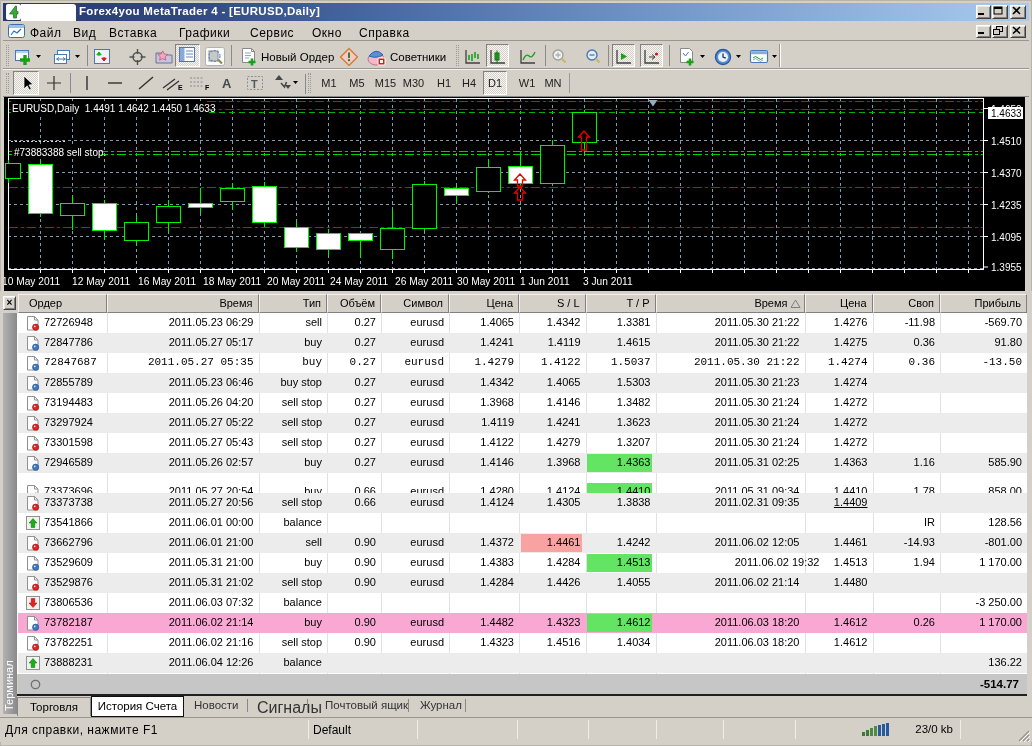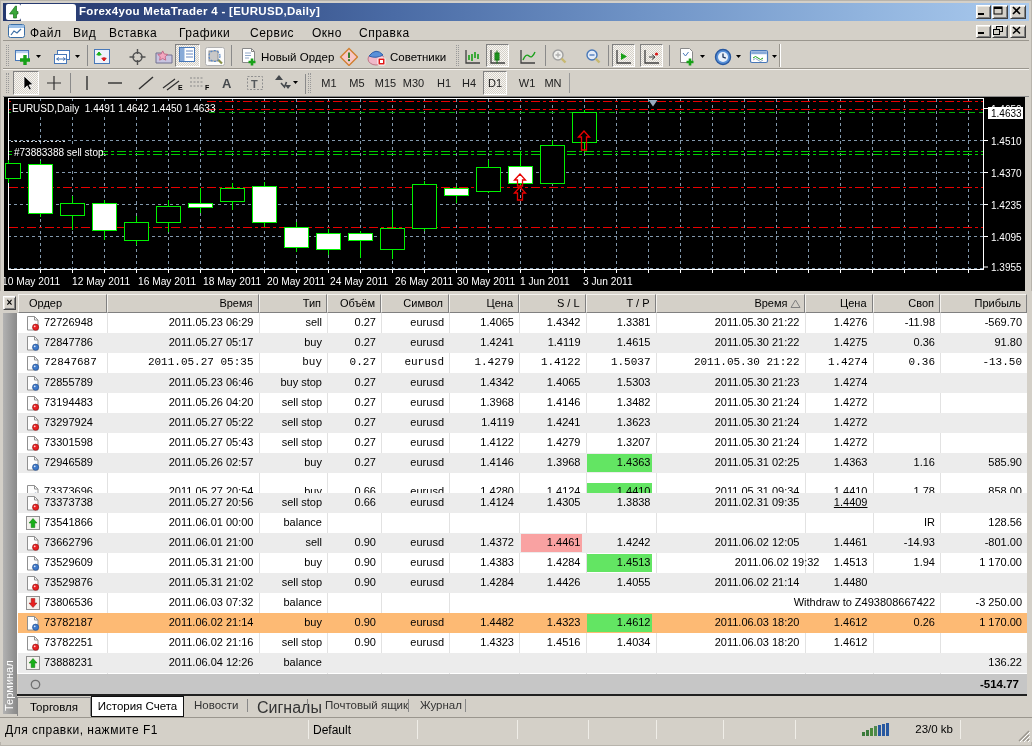--- a/index.html
+++ b/index.html
@@ -660,24 +660,23 @@
     <div class="cell r" style="left:786.5px;width:63.0px;">1.4480</div>
   </div>
 <div class="row" style="top:593px;">
     <svg class="abs" style="left:8px;top:3px" width="14" height="14" viewBox="0 0 14 14">
       <rect x="0.5" y="0.5" width="13" height="13" fill="#f4f2ee" stroke="#909090"></rect>
       <path d="M7 11.5 L11 7 H8.8 V2.5 H5.2 V7 H3 Z" fill="#e82020" stroke="#901010" stroke-width="0.5"></path>
     </svg>
     <div class="cell" style="left:26px;width:70px">73806536</div>
     <div class="cell r" style="left:89px;width:146.5px;">2011.06.03 07:32</div>
     <div class="cell r" style="left:240.5px;width:63.5px;">balance</div>
-    <div class="cell r" style="left:497px;width:420px;background:#fff">Withdraw to Z493808667422</div>
     <div class="cell r" style="left:922px;width:82px;">-3 250.00</div>
   </div>
-<div class="row" style="top:613px;background:#fdba74;padding-left:24px;">
+<div class="row" style="top:613px;background:#f9a8d4;padding-left:24px;">
     <svg class="abs" style="left:8px;top:3px" width="14" height="15" viewBox="0 0 14 15">
       <path d="M1.5 0.5 h7 l3.5 3.5 v10 h-10.5 z" fill="#fdfdfd" stroke="#909090"></path>
       <path d="M8.5 0.5 v3.5 h3.5" fill="none" stroke="#909090"></path>
       <circle cx="9.6" cy="11.2" r="3.1" fill="#3c78c8" stroke="#204a88" stroke-width="0.6"></circle>
       <circle cx="8.7" cy="10.3" r="0.9" fill="#fff" opacity="0.8"></circle>
     </svg>
     <div class="cell" style="left:26px;width:70px">73782187</div>
     <div class="cell r" style="left:89px;width:146.5px;">2011.06.02 21:14</div>
     <div class="cell r" style="left:240.5px;width:63.5px;">buy</div>
     <div class="cell r" style="left:309px;width:49px;">0.90</div>

